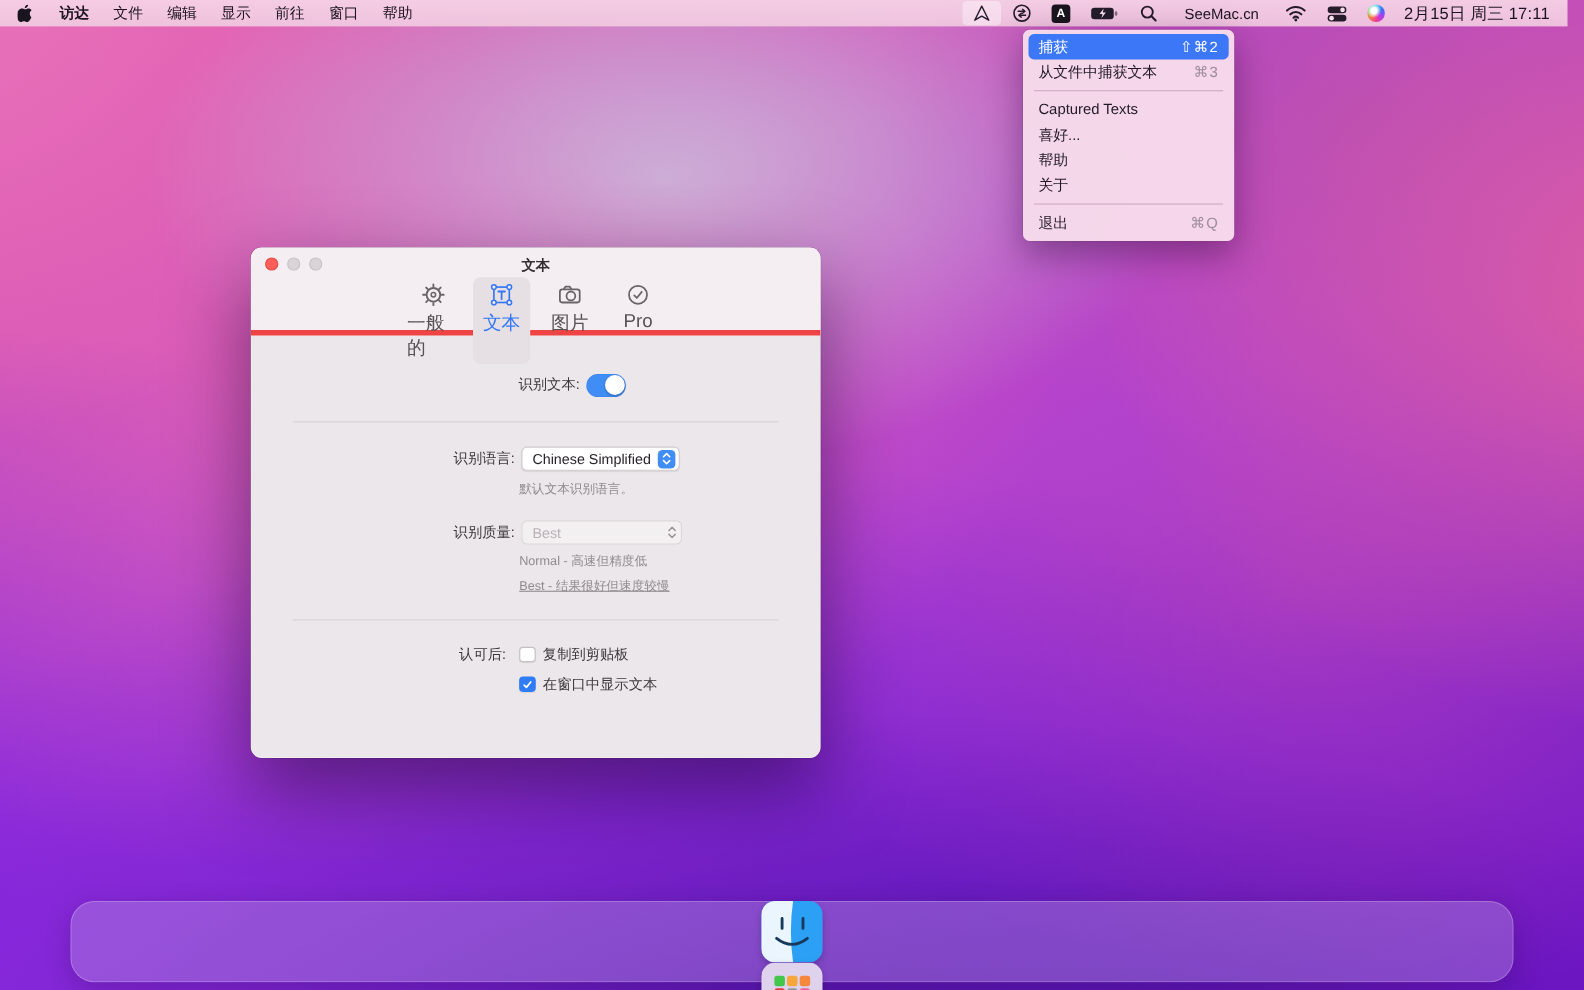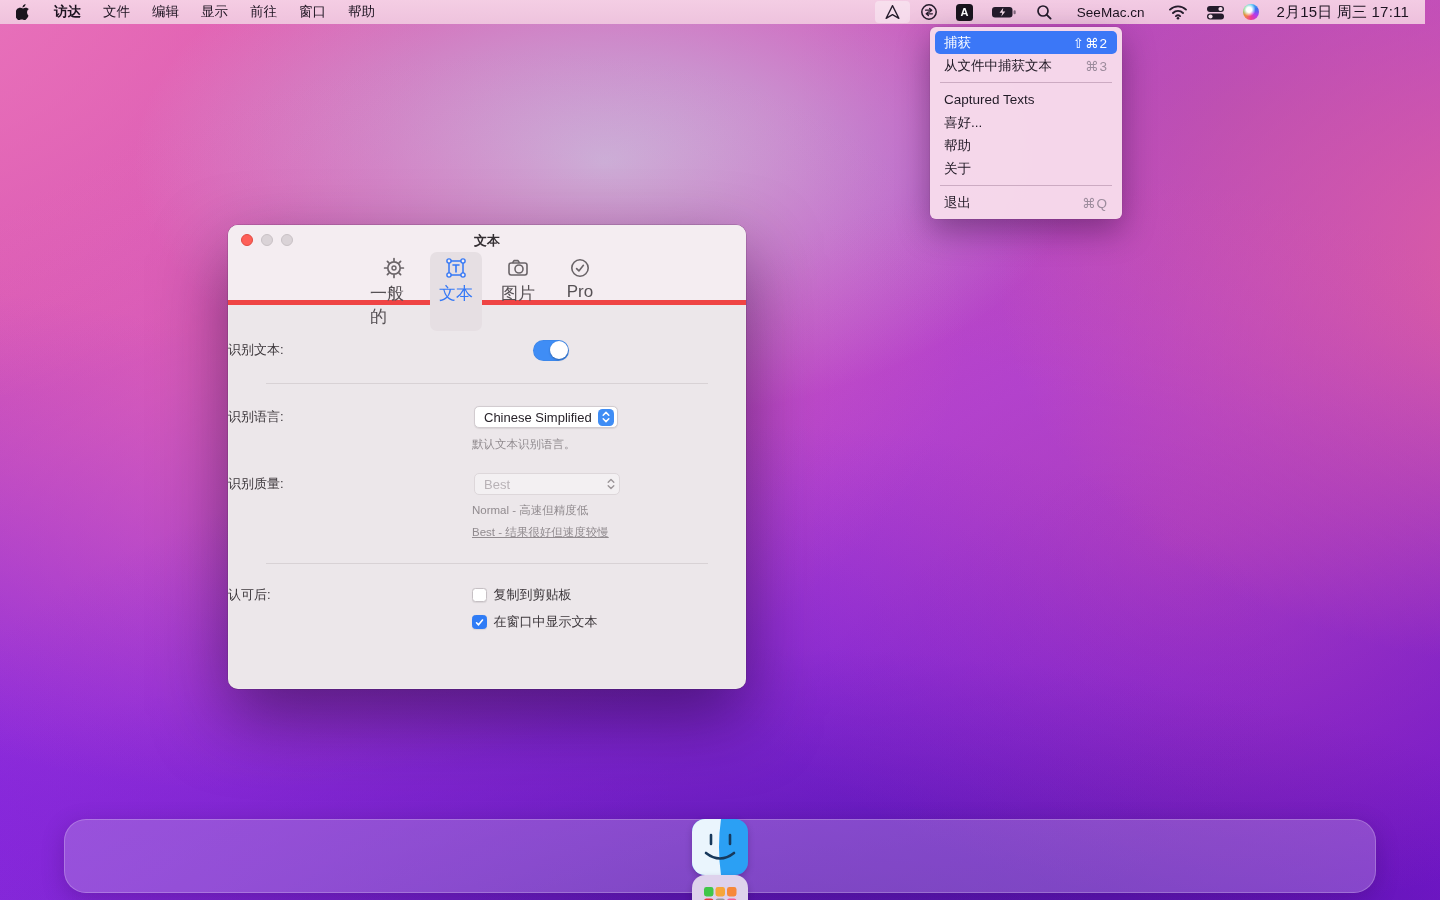--- a/index.html
+++ b/index.html
@@ -75,21 +75,21 @@
   .win-title { position:absolute; left:0; right:0; top:7px; text-align:center; font-weight:700;
     font-size:13px; color:#332e32; }
   .toolbar { position:absolute; left:0; right:0; top:27px; display:flex; justify-content:center;
     gap:10px; }
   .tab { width:52px; padding:4px 2px 3px; display:flex; flex-direction:column; align-items:center;
     gap:2px; border-radius:7px; color:#565155; font-size:17px; }
   .tab svg { display:block; }
   .tab.sel { background:#e6dfe3; color:#3478f6; }
 
   .w-row { position:absolute; left:0; right:0; display:flex; align-items:center; }
-  .lbl { color:#3c373b; }
+  .lbl { text-align:right; color:#3c373b; }
   .cap { position:absolute; left:244px; font-size:11.5px; color:#918b8f; }
   .wsep { position:absolute; left:38px; right:38px; height:1px; background:#d8d2d5; }
 
   .toggle { width:36px; height:21px; border-radius:11px; background:#3f8df5; position:relative;
     box-shadow:inset 0 0 0 .5px rgba(0,0,0,.08); }
   .toggle .knob { position:absolute; top:1.5px; right:1.5px; width:18px; height:18px;
     border-radius:50%; background:#fff; box-shadow:0 1px 2px rgba(0,0,0,.3); }
 
   .select { height:22px; background:#fff; border:1px solid #d2ccd0; border-radius:5px;
     display:flex; align-items:center; padding:0 3px 0 9px; gap:6px;

